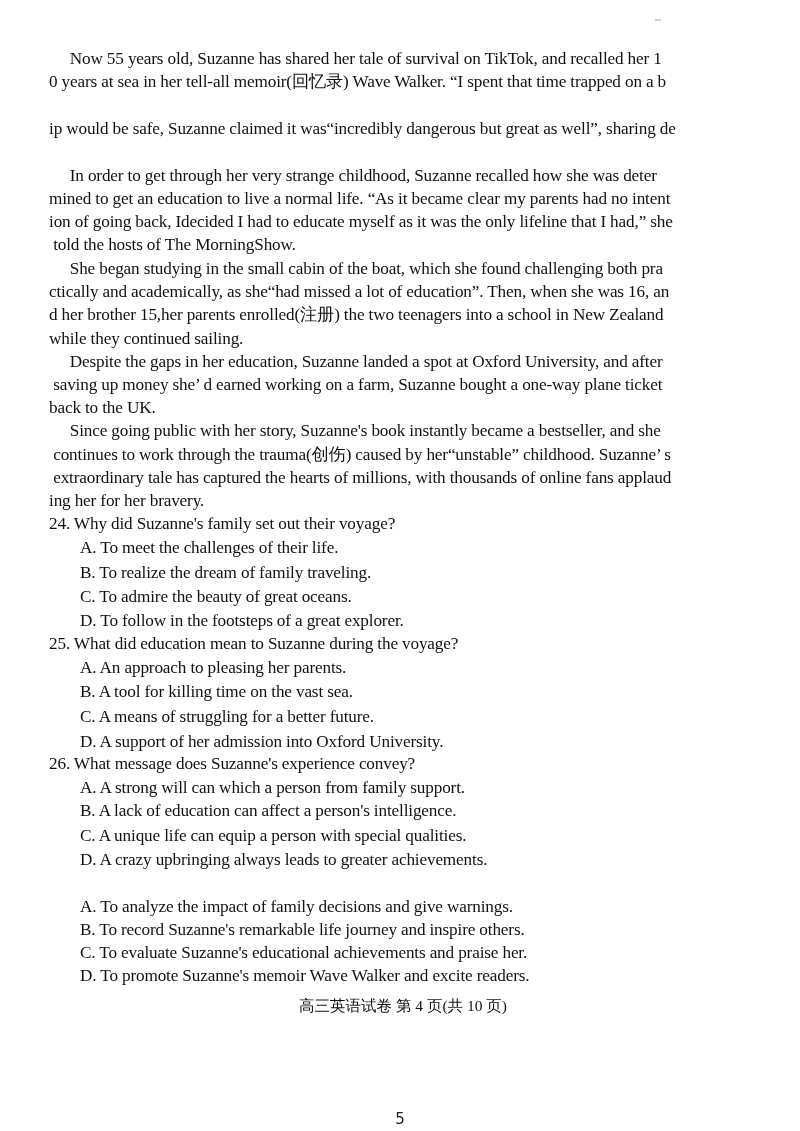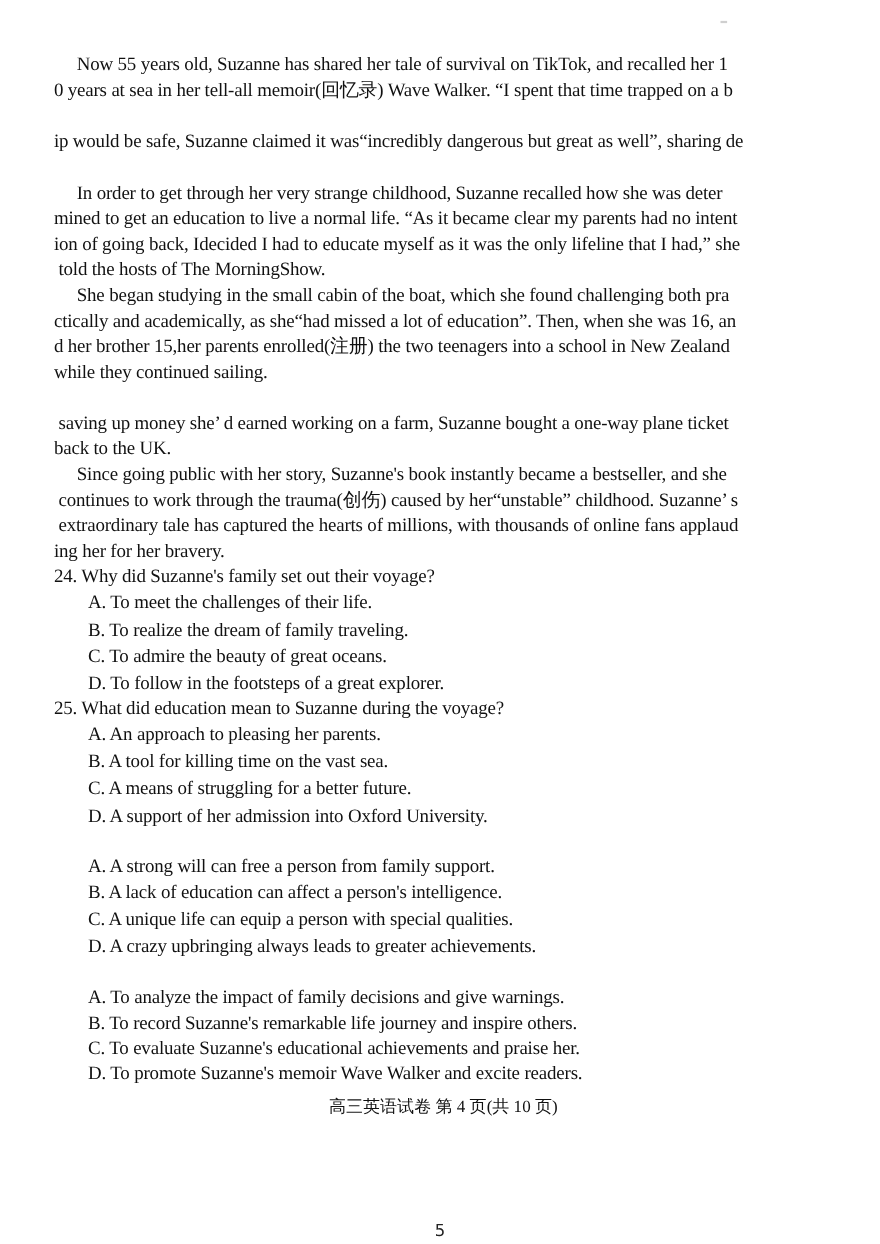--- a/index.html
+++ b/index.html
@@ -34,40 +34,42 @@
   <div class="line" style="top:70px">0 years at sea in her tell-all memoir(回忆录) Wave Walker. “I spent that time trapped on a b</div>
   <div class="line" style="top:117px">ip would be safe, Suzanne claimed it was“incredibly dangerous but great as well”, sharing de</div>
   <div class="line" style="top:164px">     In order to get through her very strange childhood, Suzanne recalled how she was deter</div>
   <div class="line" style="top:187px">mined to get an education to live a normal life. “As it became clear my parents had no intent</div>
   <div class="line" style="top:210px">ion of going back, Idecided I had to educate myself as it was the only lifeline that I had,” she</div>
   <div class="line" style="top:233px"> told the hosts of The MorningShow.</div>
   <div class="line" style="top:257px">     She began studying in the small cabin of the boat, which she found challenging both pra</div>
   <div class="line" style="top:280px">ctically and academically, as she“had missed a lot of education”. Then, when she was 16, an</div>
   <div class="line" style="top:303px">d her brother 15,her parents enrolled(注册) the two teenagers into a school in New Zealand</div>
   <div class="line" style="top:327px">while they continued sailing.</div>
+  <div class="line" style="top:350px">     Despite the gaps in her education, Suzanne landed a spot at Oxford University, and after</div>
   <div class="line" style="top:373px"> saving up money she’ d earned working on a farm, Suzanne bought a one-way plane ticket</div>
   <div class="line" style="top:396px">back to the UK.</div>
   <div class="line" style="top:419px">     Since going public with her story, Suzanne's book instantly became a bestseller, and she</div>
   <div class="line" style="top:443px"> continues to work through the trauma(创伤) caused by her“unstable” childhood. Suzanne’ s</div>
   <div class="line" style="top:466px"> extraordinary tale has captured the hearts of millions, with thousands of online fans applaud</div>
   <div class="line" style="top:489px">ing her for her bravery.</div>
 
   <div class="line" style="top:512px">24. Why did Suzanne's family set out their voyage?</div>
   <div class="line" style="top:536px; left:80px">A. To meet the challenges of their life.</div>
   <div class="line" style="top:561px; left:80px">B. To realize the dream of family traveling.</div>
   <div class="line" style="top:585px; left:80px">C. To admire the beauty of great oceans.</div>
   <div class="line" style="top:609px; left:80px">D. To follow in the footsteps of a great explorer.</div>
 
   <div class="line" style="top:632px">25. What did education mean to Suzanne during the voyage?</div>
   <div class="line" style="top:656px; left:80px">A. An approach to pleasing her parents.</div>
   <div class="line" style="top:680px; left:80px">B. A tool for killing time on the vast sea.</div>
   <div class="line" style="top:705px; left:80px">C. A means of struggling for a better future.</div>
   <div class="line" style="top:730px; left:80px">D. A support of her admission into Oxford University.</div>
 
-  <div class="line" style="top:776px; left:80px">A. A strong will can free a person from family support.</div>
+  <div class="line" style="top:752px">26. What message does Suzanne's experience convey?</div>
+  <div class="line" style="top:776px; left:80px">A. A strong will can which a person from family support.</div>
   <div class="line" style="top:799px; left:80px">B. A lack of education can affect a person's intelligence.</div>
   <div class="line" style="top:824px; left:80px">C. A unique life can equip a person with special qualities.</div>
   <div class="line" style="top:848px; left:80px">D. A crazy upbringing always leads to greater achievements.</div>
 
   <div class="line" style="top:895px; left:80px">A. To analyze the impact of family decisions and give warnings.</div>
   <div class="line" style="top:918px; left:80px">B. To record Suzanne's remarkable life journey and inspire others.</div>
   <div class="line" style="top:941px; left:80px">C. To evaluate Suzanne's educational achievements and praise her.</div>
   <div class="line" style="top:964px; left:80px">D. To promote Suzanne's memoir Wave Walker and excite readers.</div>
 
   <div class="footer-title">高三英语试卷  第 4 页(共 10 页)</div>

